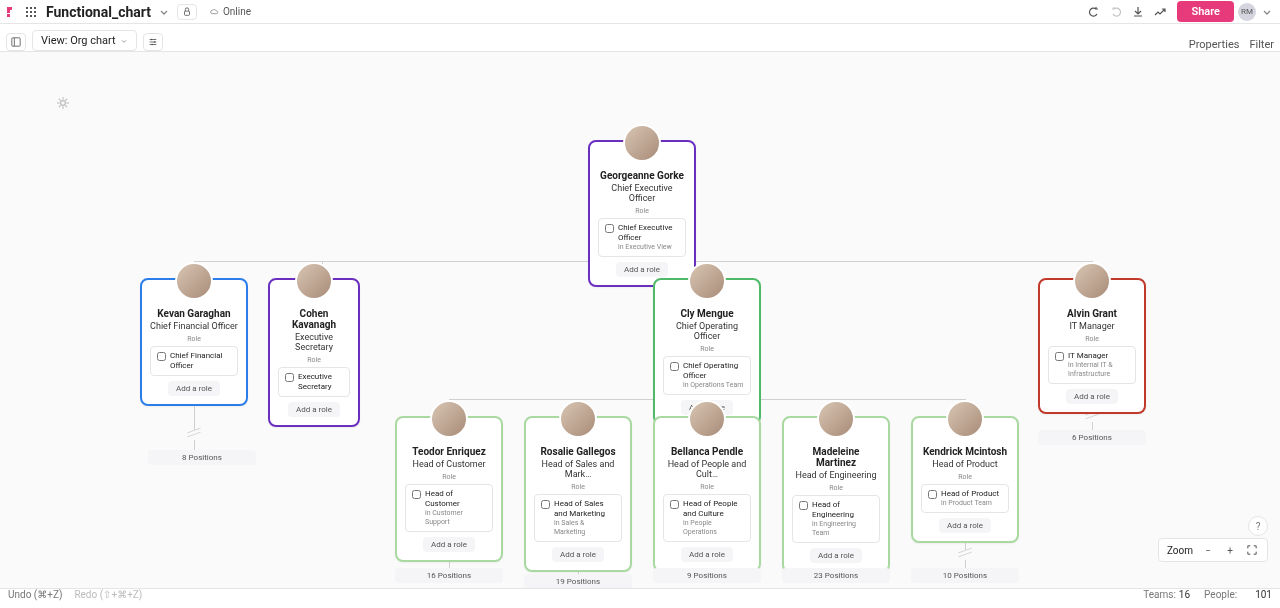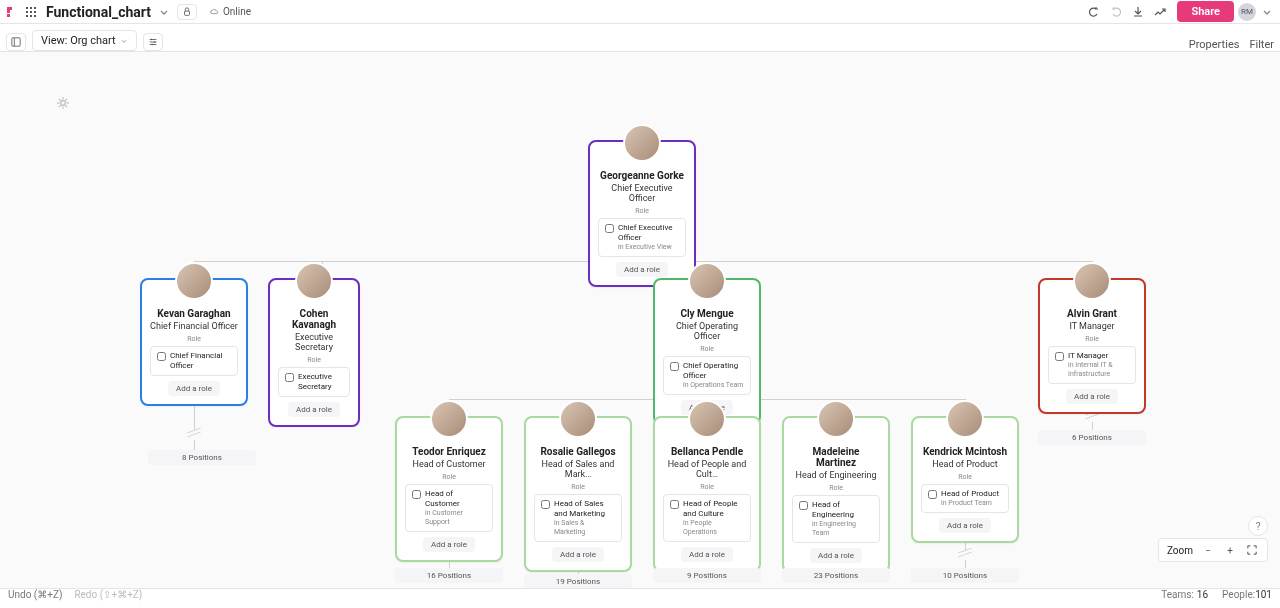--- a/index.html
+++ b/index.html
@@ -393,14 +393,14 @@
   </div>
 </div>
 
 <div class="bottombar">
   <span>Undo (⌘+Z)</span>
   <span class="dim" style="margin-left:12px">Redo (⇧+⌘+Z)</span>
   <span class="spacer"></span>
   <span>Teams:</span>
   <span style="margin-left:3px;color:#333">16</span>
   <span style="margin-left:14px">People:</span>
-  <span style="margin-left:0;color:#333">101</span>
+  <span style="margin-left:18px;color:#333">101</span>
 </div>
 
 </body></html>

